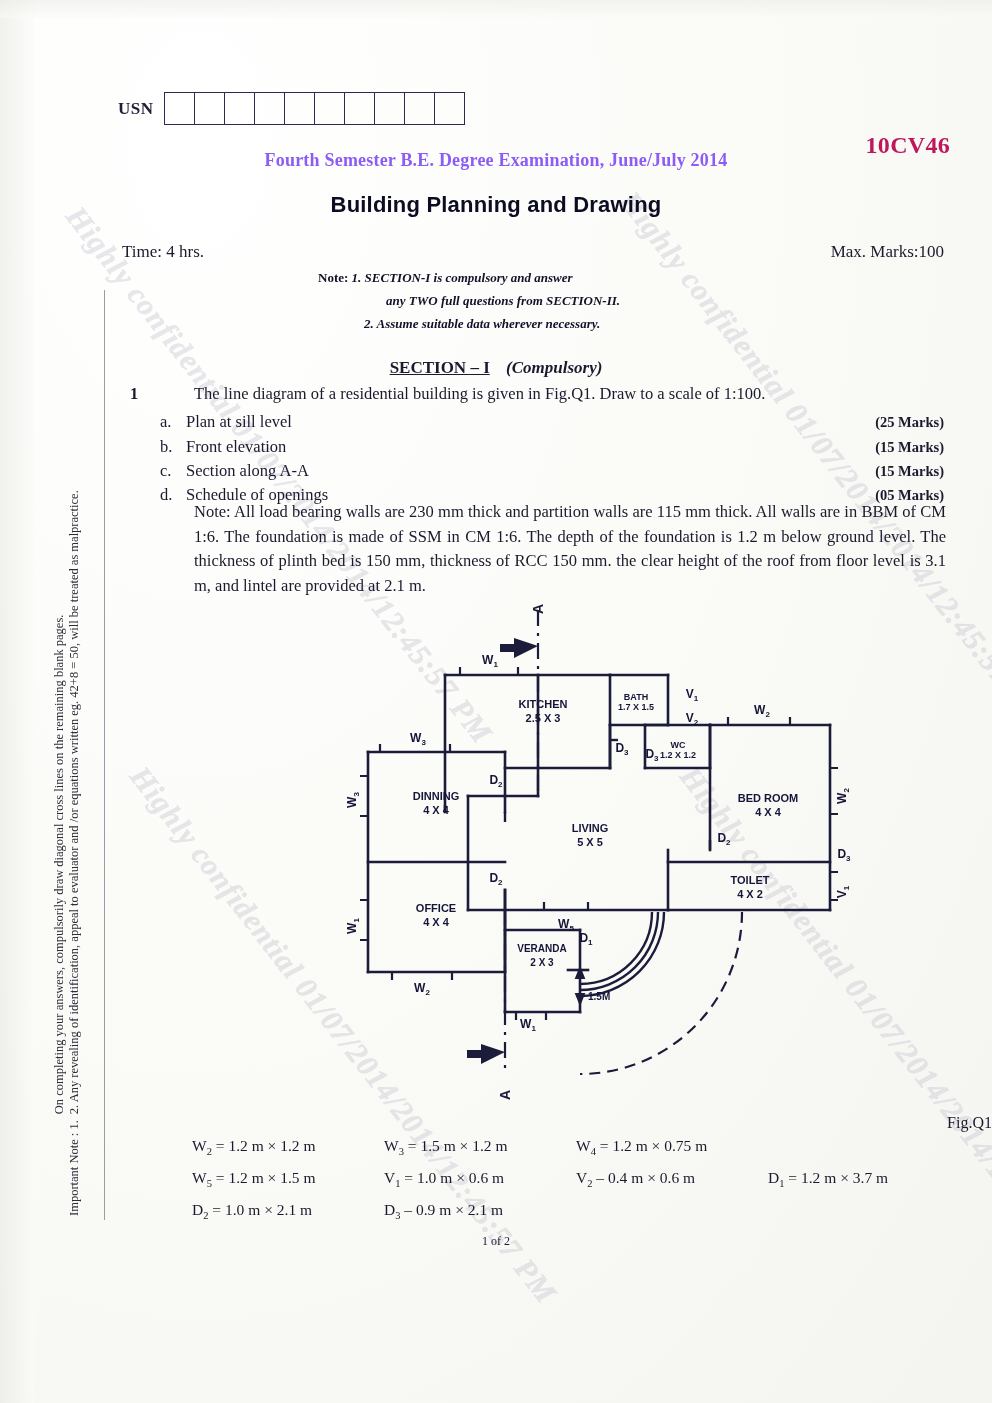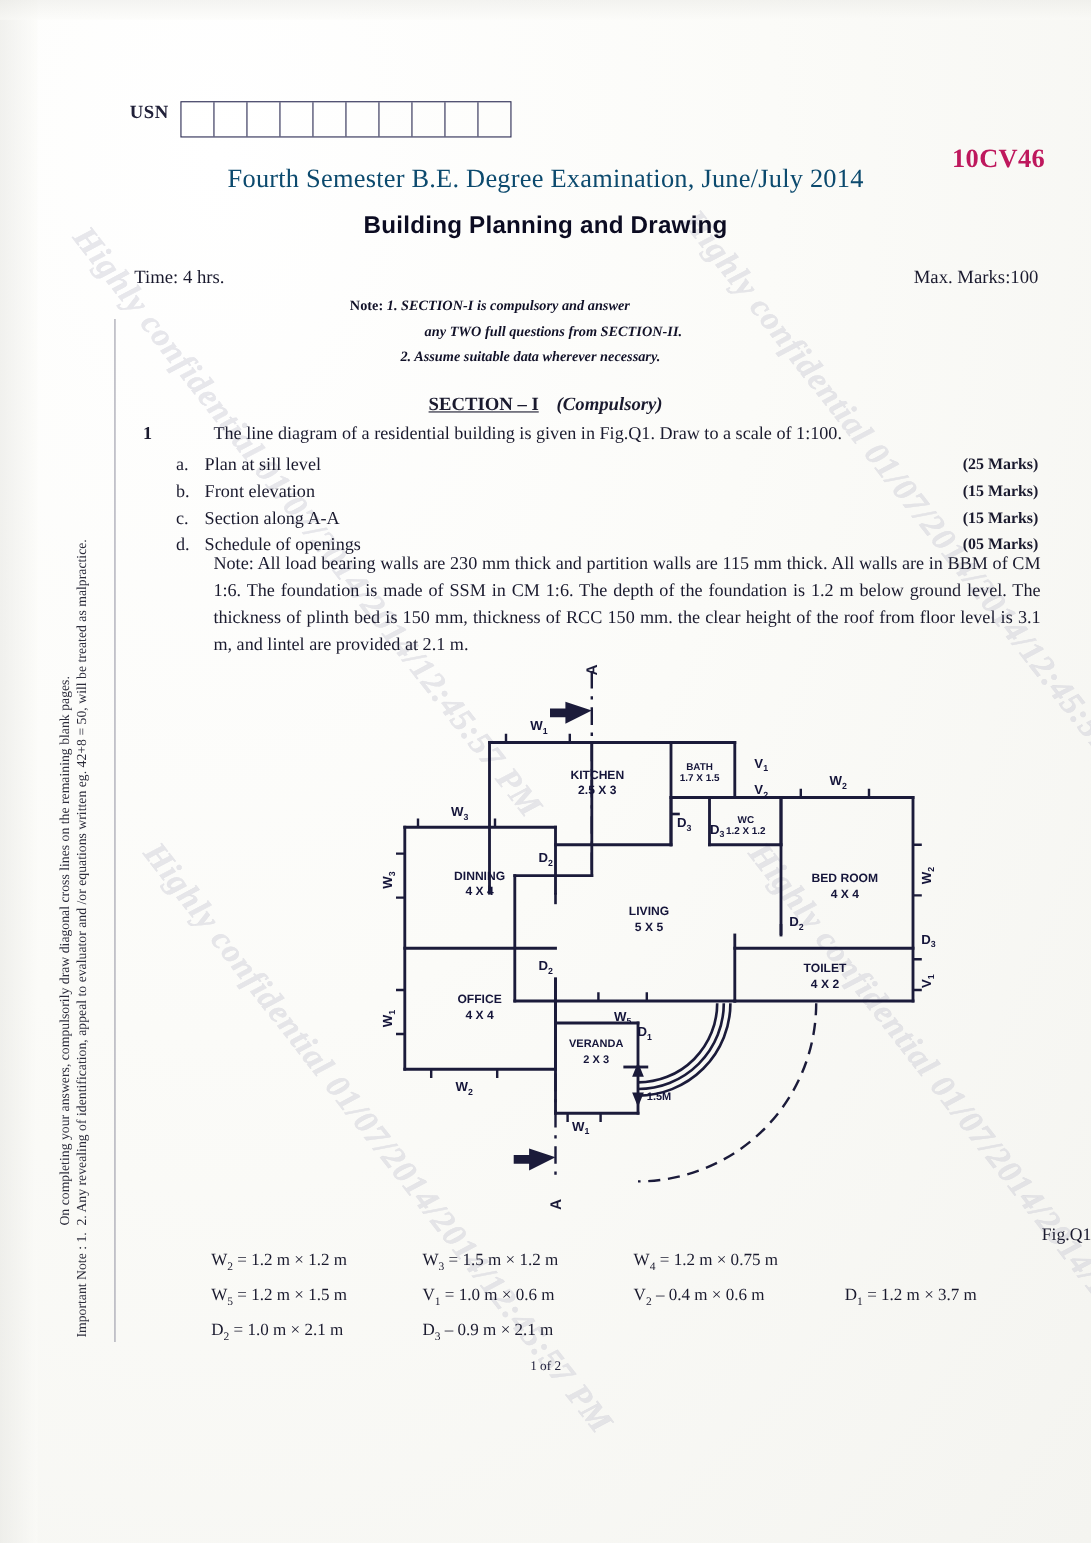--- a/index.html
+++ b/index.html
@@ -56,35 +56,35 @@
   }
   #margin-note .mn-title { font-weight:400; white-space:nowrap; }
   #margin-note .mn-lines { display:flex; flex-direction:column; }
   #margin-note .mn-lines div { white-space:nowrap; }
   #margin-rule {
     position:absolute; left:104px; top:290px; width:1px; height:930px;
     background:#9a9aa8;
   }
 
   
-  #usn-row { position:absolute; left:118px; top:92px; display:flex; align-items:flex-start; gap:10px; }
+  #usn-row { position:absolute; left:118px; top:92px; display:flex; align-items:center; gap:10px; }
   #usn-label { font-weight:700; font-size:17px; letter-spacing:.5px; color:#202038; }
   #usn-boxes { display:flex; border:1.6px solid #2a2a52; }
   #usn-boxes .cell { width:29px; height:31px; border-right:1.4px solid #2a2a52; }
   #usn-boxes .cell:last-child { border-right:none; }
 
   #subject-code {
     position:absolute; right:42px; top:96px;
     font-weight:700; font-size:24px; letter-spacing:.3px; color:#be185d;margin-top:36px;
   }
 
   #exam-title {
     position:absolute; left:0; top:150px; width:100%;
-    text-align:center; font-weight:400; font-size:24px; letter-spacing:.2px;
-    color:#0c4a6e;
+    text-align:center; font-weight:700; font-size:18px; letter-spacing:.2px;
+    color:#8b5cf6;
   }
   #paper-title {
     position:absolute; left:0; top:192px; width:100%;
     text-align:center; font-family:"Liberation Sans", sans-serif;
     font-weight:700; font-size:22px; letter-spacing:.2px; color:#0c0c22;
   }
 
   #time-label { position:absolute; left:122px; top:242px; font-size:17px; }
   #marks-label { position:absolute; right:48px; top:242px; font-size:17px; }
 

